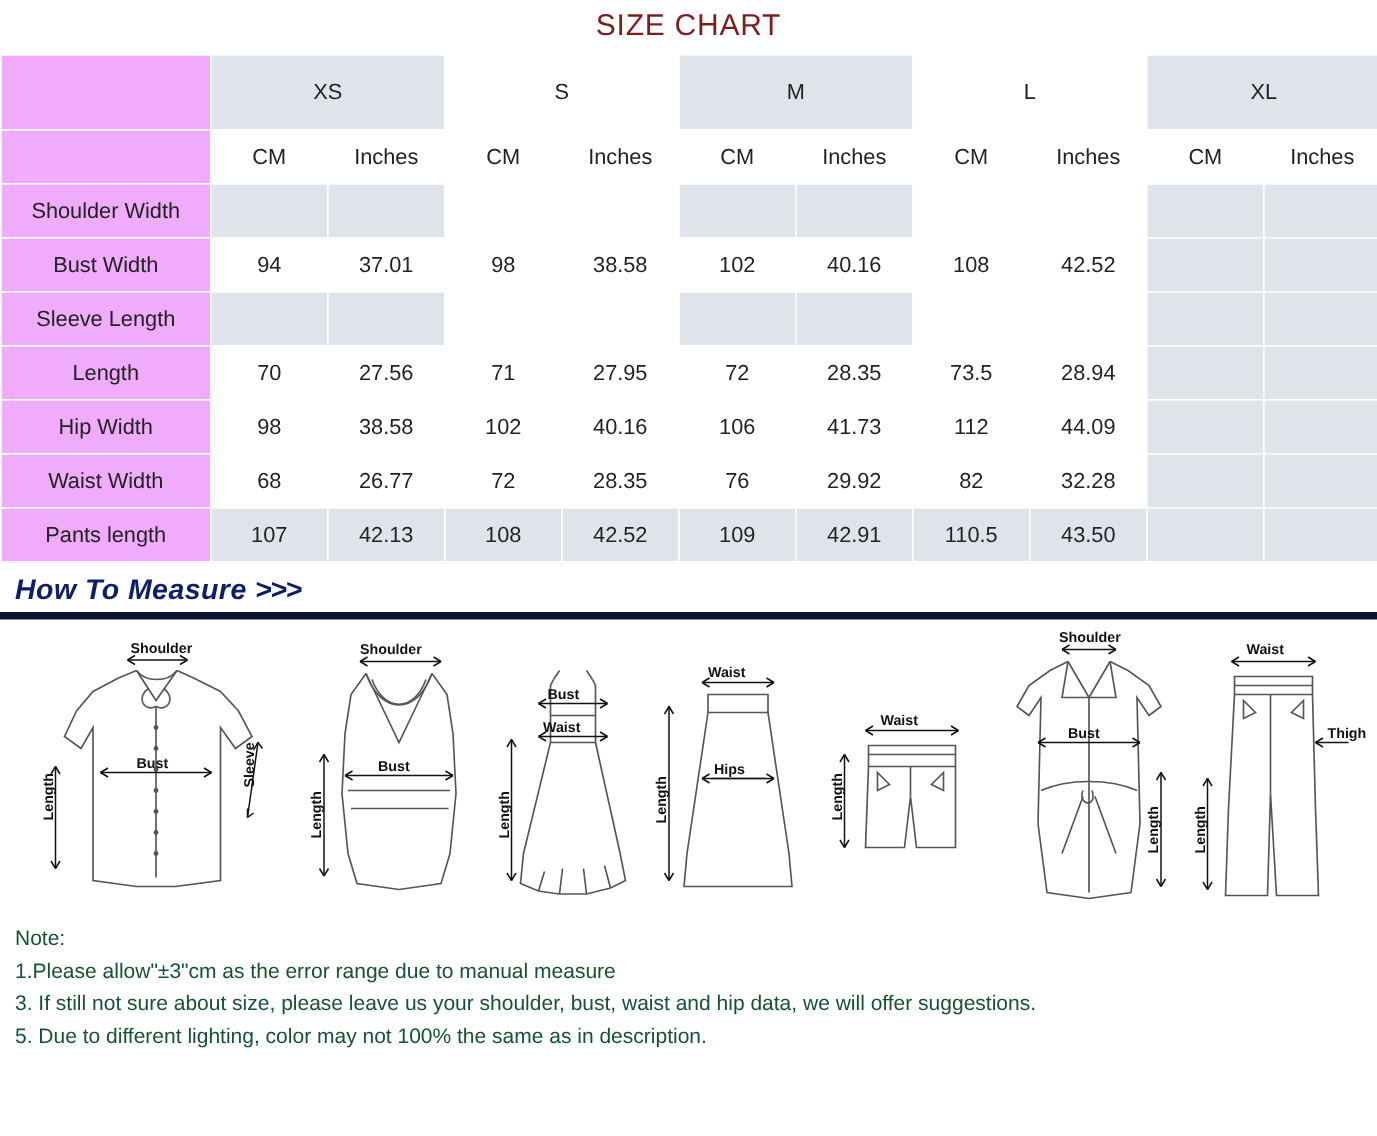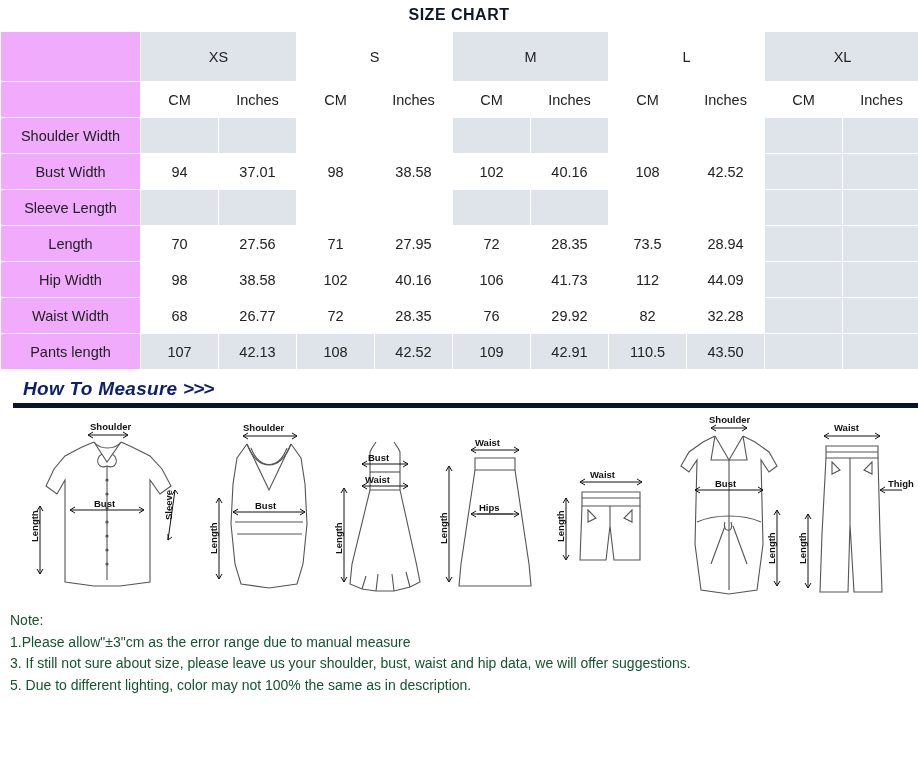--- a/index.html
+++ b/index.html
@@ -9,25 +9,25 @@
     background: #ffffff;
     font-family: "Liberation Sans", sans-serif;
     color: #1a1a1a;
     overflow: hidden;
   }
   .page { width: 918px; height: 757px; position: relative; }
 
   
   .title {
     text-align: center;
-    font-size: 16px;
-    font-weight: bold;
+    font-size: 20px;
+    font-weight: normal;
     letter-spacing: .5px;
     padding: 6px 0 7px 0;
-    color: #0f172a;
+    color: #7f1d1d;
   }
 
   
   table.size-chart {
     border-collapse: collapse;
     width: 918px;
     table-layout: fixed;
   }
   table.size-chart td, table.size-chart th {
     border: 1px solid #ffffff;
@@ -55,41 +55,41 @@
     height: 34px;
     font-size: 13.5px;
     background: #ffffff;
     color: #222;
   }
   .cell { height: 36px; }
   .shade { background: #dfe3ea; }
   .plain { background: #ffffff; }
 
   
-  .howto-wrap { position: relative; margin-top: 8px; margin-left: 13px; }
+  .howto-wrap { position: relative; margin-top: 8px; }
   .howto-title {
     font-size: 19px;
     font-weight: bold;
     font-style: italic;
     color: #0d1f6b;
     padding-left: 10px;
     letter-spacing: .3px;
   }
   .howto-title .arrows { color: #0d1f6b; letter-spacing: -1px; }
   .rule {
     height: 5px;
     background: #0d1230;
     margin-top: 3px;
     width: 918px;
   }
   .figures {
     display: flex;
     align-items: flex-end;
-    justify-content: space-between;
-    padding: 4px 4px 0 19px;
+    justify-content: flex-end;
+    padding: 4px 4px 0 1px;
     height: 196px;
   }
   .fig { position: relative; }
   .fig svg { display: block; }
 
   
   .notes {
     padding: 6px 0 0 10px;
     font-size: 14px;
     line-height: 21.5px;

